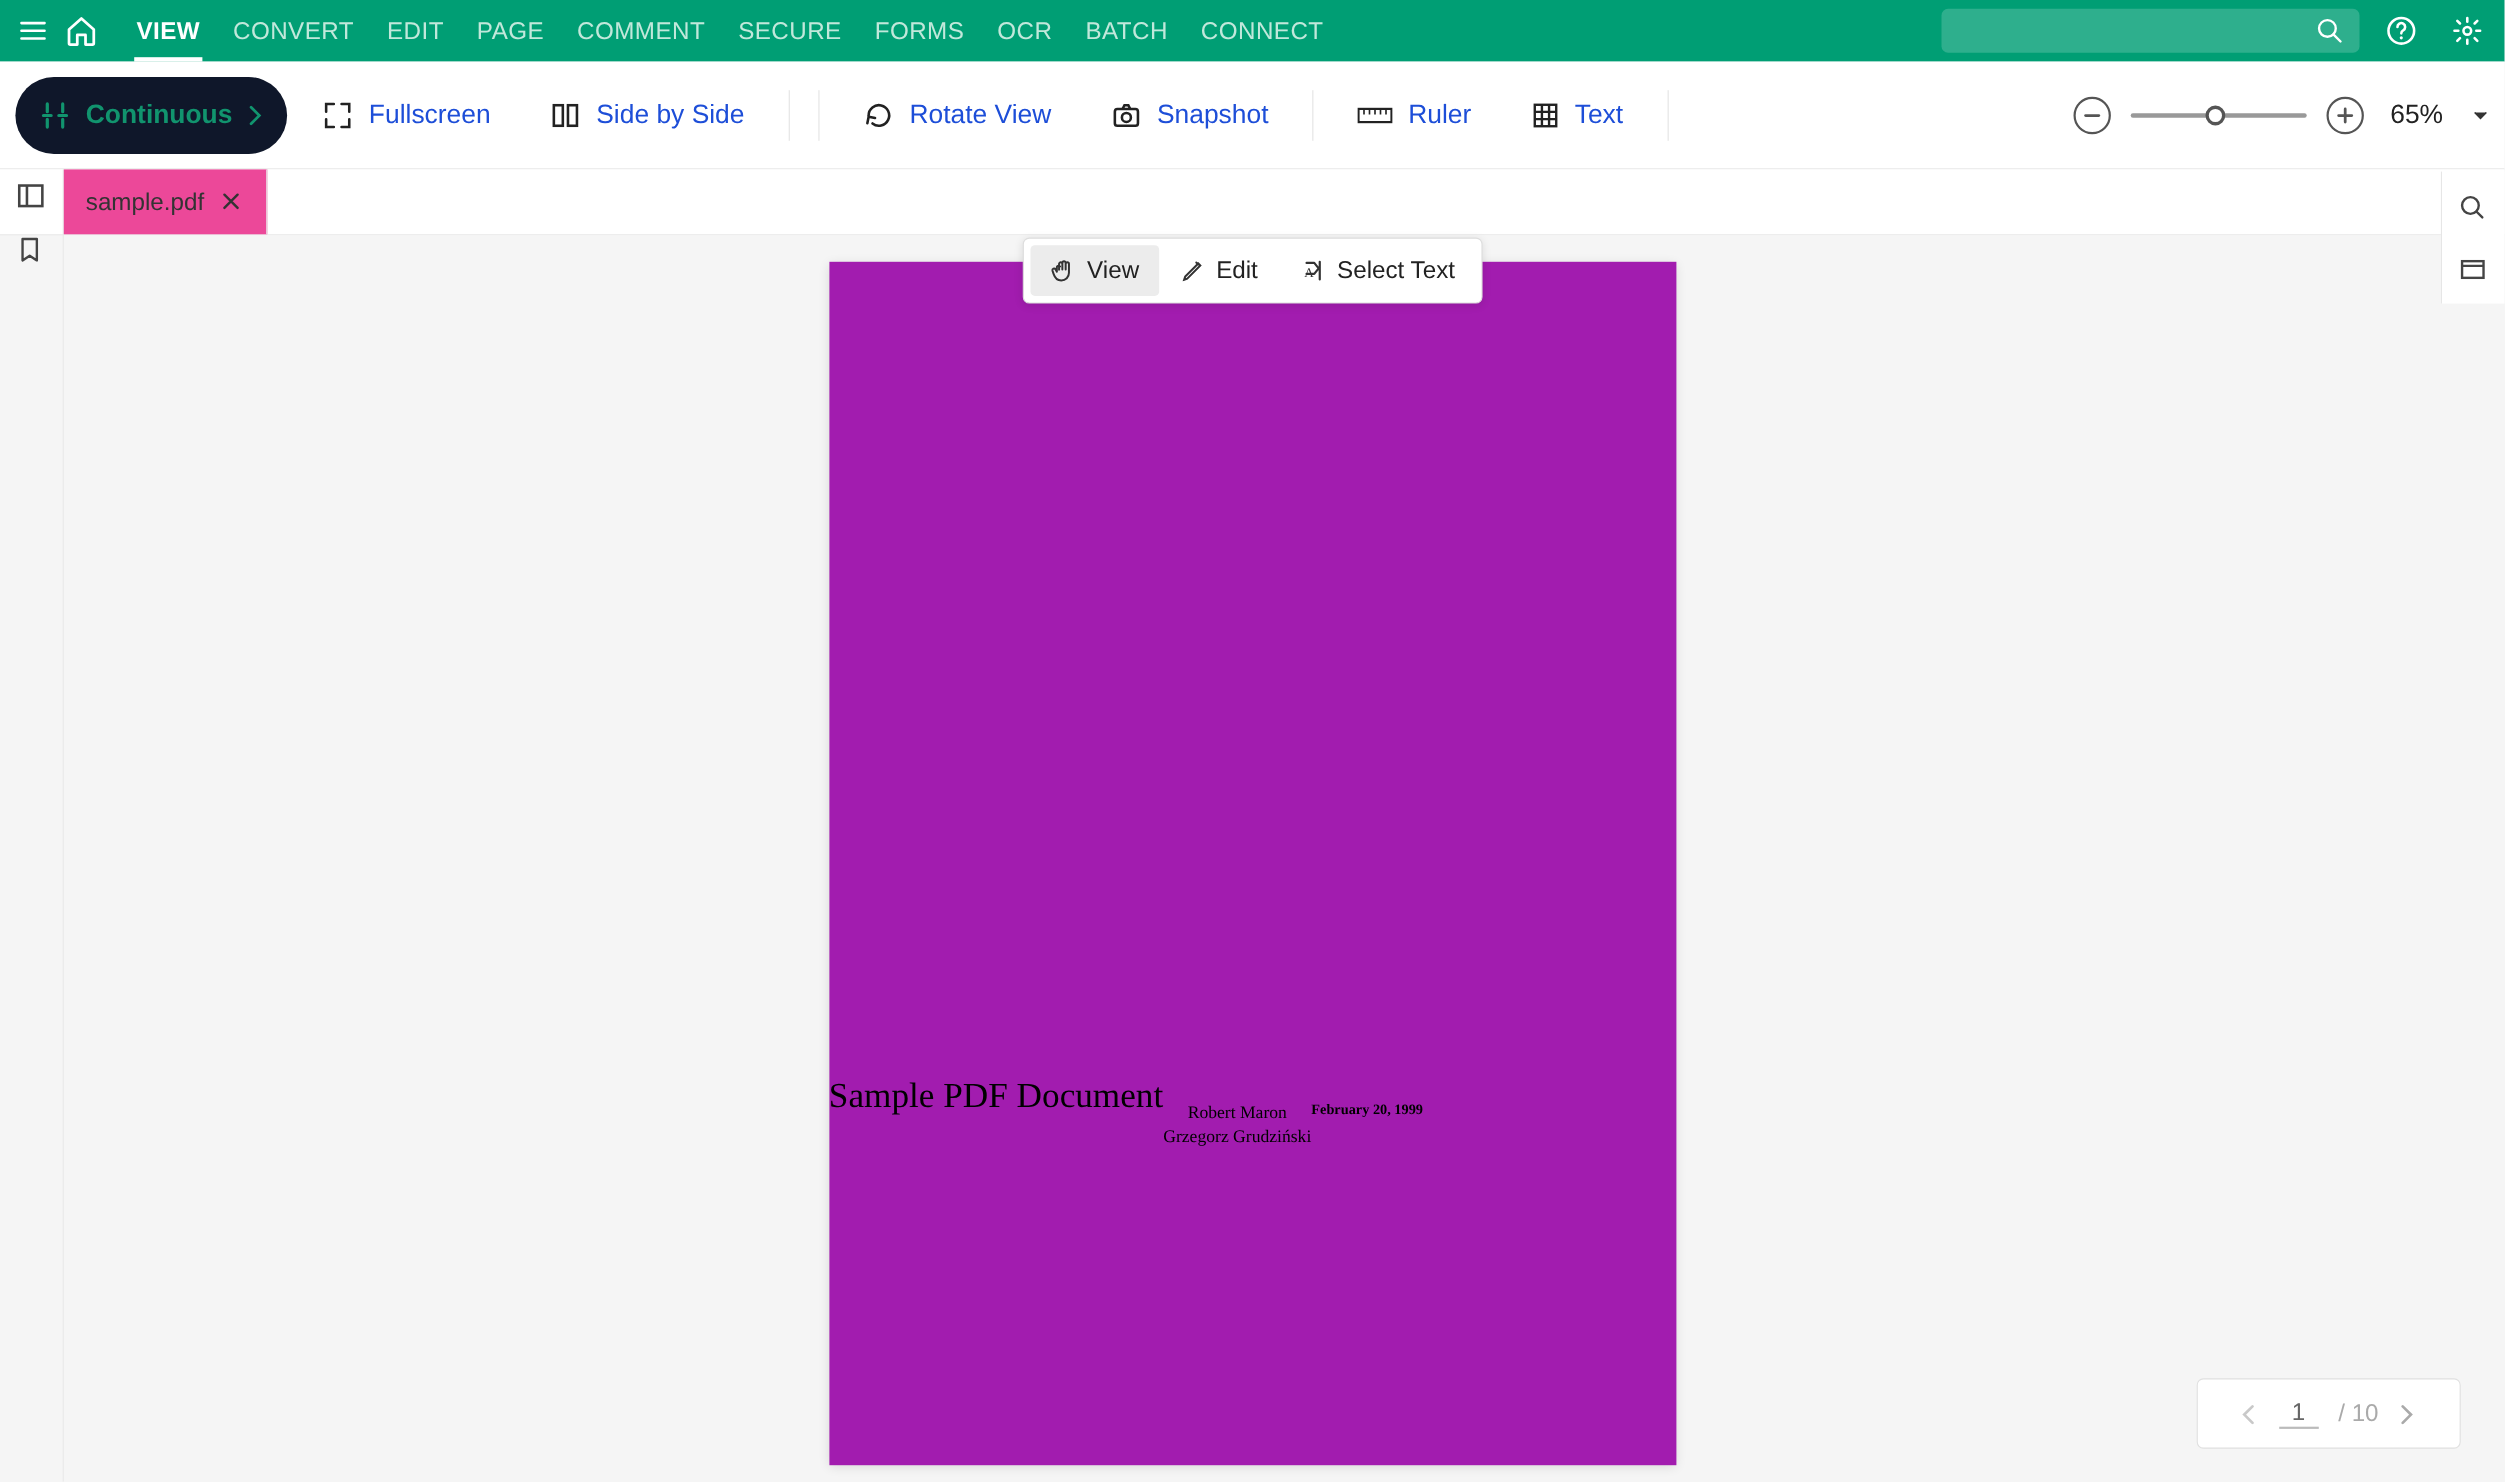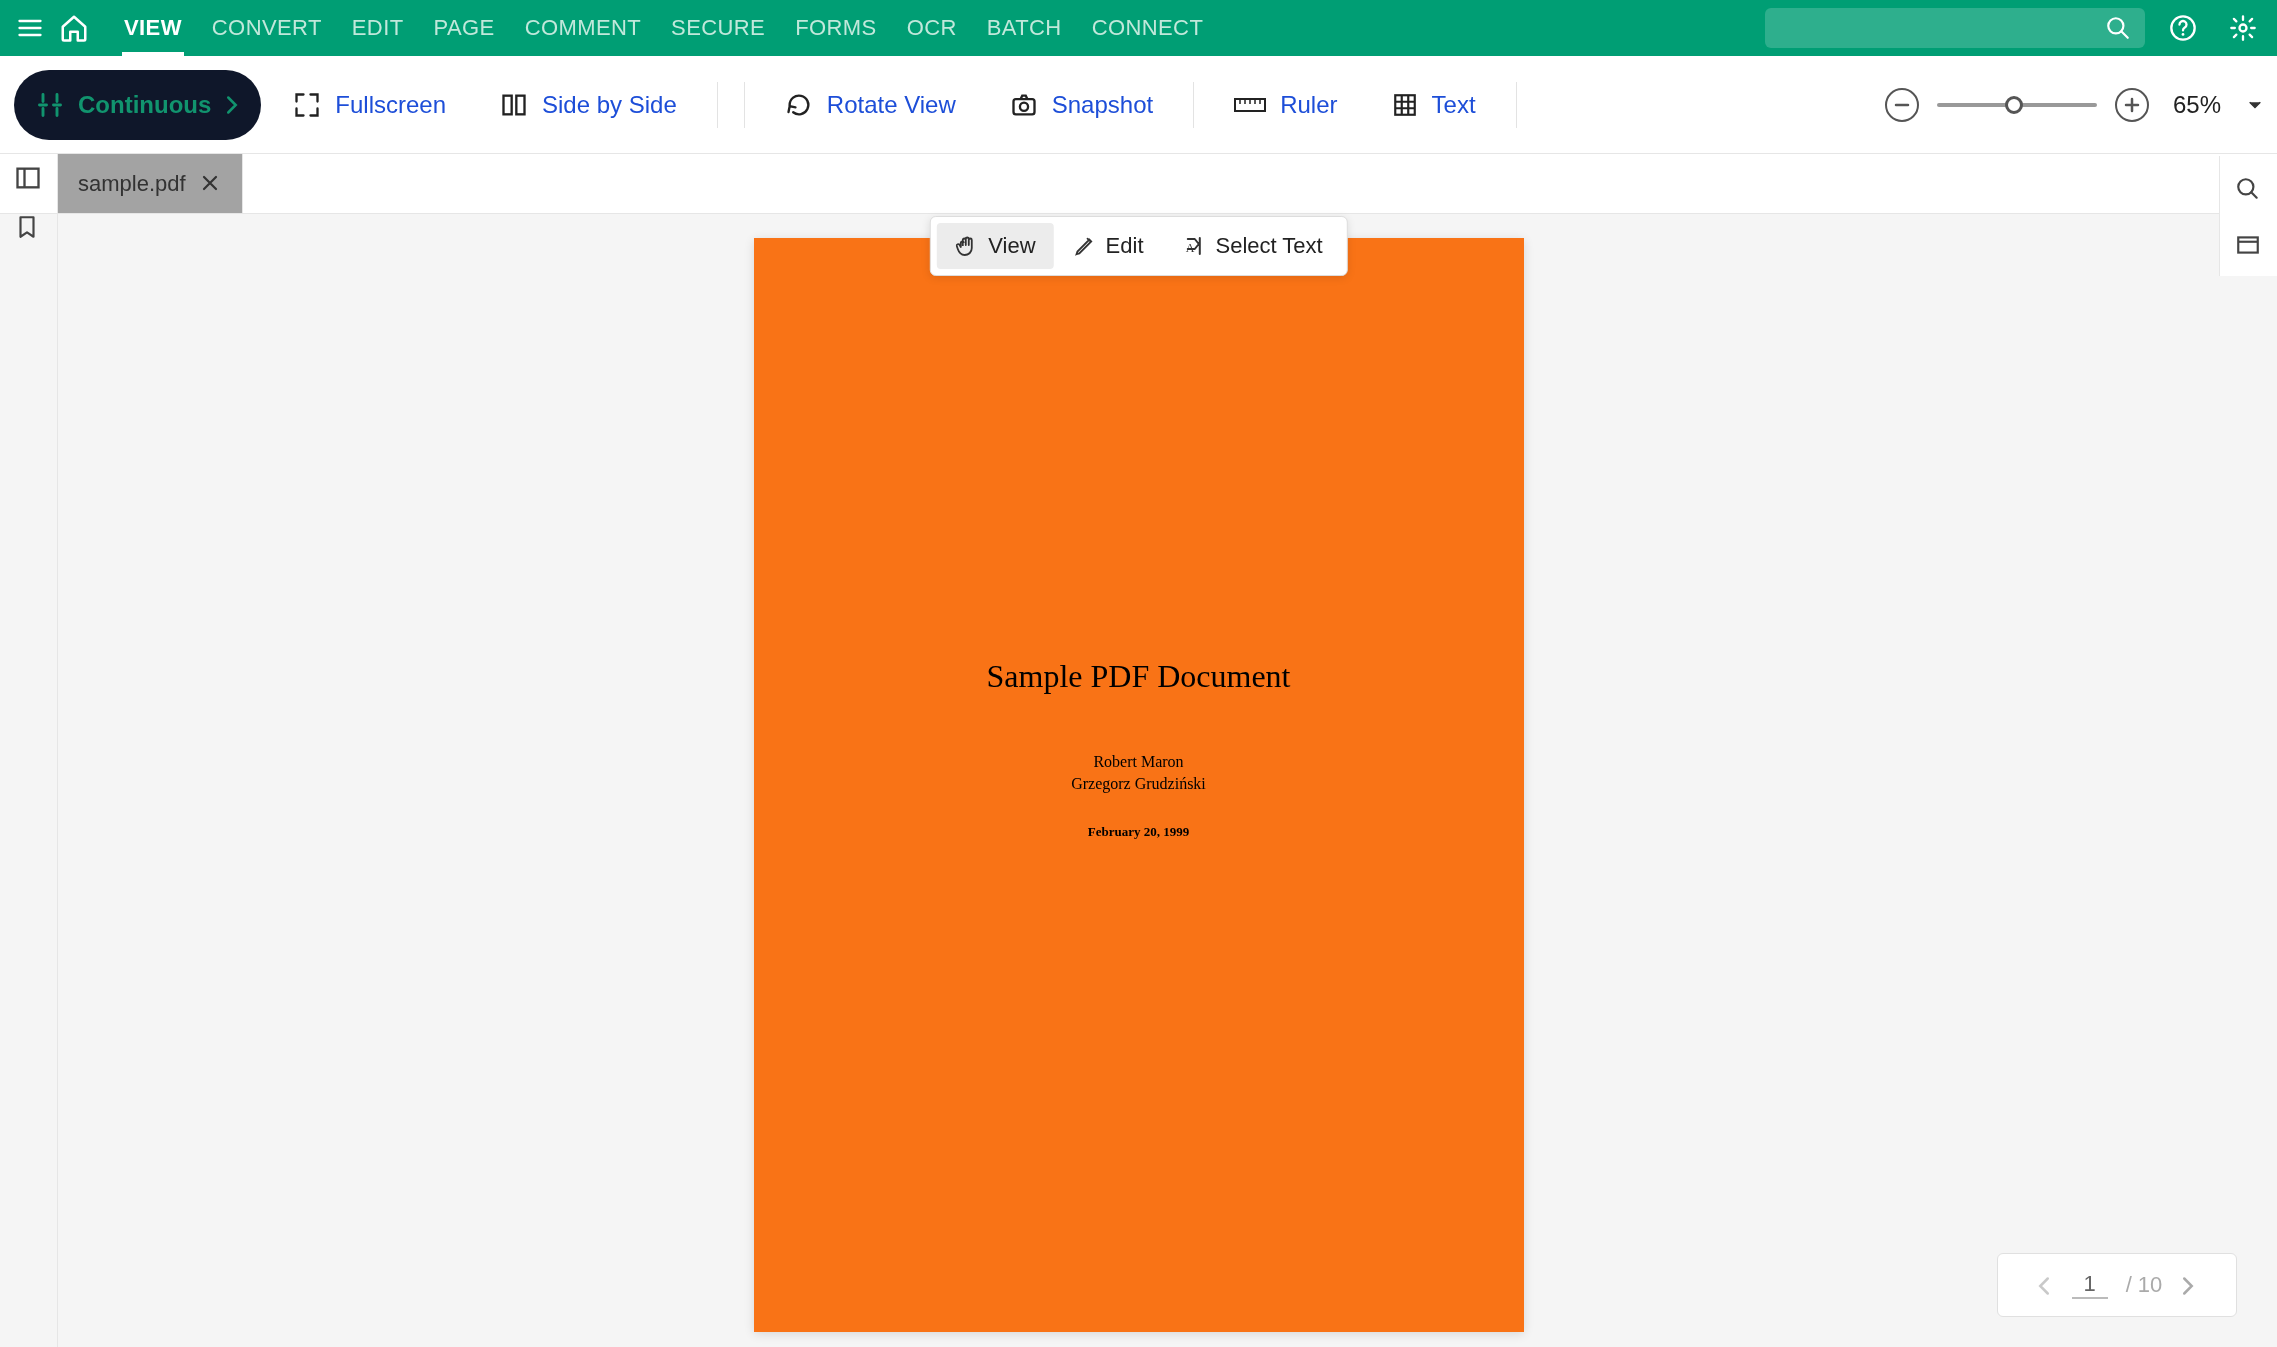--- a/index.html
+++ b/index.html
@@ -68,40 +68,40 @@
 .zoom-slider { width:160px; height:4px; background:#999; position:relative; border-radius:2px;}
 .zoom-slider .thumb{ width:18px;height:18px; border:3px solid #555; background:#fff; border-radius:50%; position:absolute; top:50%; left:48%; transform:translate(-50%,-50%);}
 .zoom-label { font-size:24px; color:#222; margin-left:6px;}
 .zoom-drop { width:16px;height:16px; margin-left:8px; cursor:pointer;}
 .zoom-drop svg path{ stroke:#333; fill:#333;}
 
 
 .docstrip { height:60px; background:#fff; border-bottom:1px solid #e6e6e6; display:flex; align-items:stretch; }
 .left-rail { width:58px; border-right:1px solid #e6e6e6; display:flex; flex-direction:column; align-items:center; padding-top:10px; gap:20px;}
 .left-rail .rail-icon{ width:30px;height:30px; cursor:pointer;}
-.doctab { display:flex; align-items:center; padding:13px 20px; gap:14px; background:#a3a3a3; border-right:1px solid #e6e6e6; font-size:22px; color:#333;}
+.doctab { display:flex; align-items:center; padding:13px 20px; gap:14px; background:#ec4899; border-right:1px solid #e6e6e6; font-size:22px; color:#333;}
 .doctab .close-icon{ width:22px;height:22px;cursor:pointer;}
 
 
 .main { position:absolute; top:214px; left:58px; right:58px; bottom:0; background:#f5f5f5; display:flex; justify-content:center; padding-top:24px;}
 .right-rail{ position:absolute; top:156px; right:0; width:58px; border-left:1px solid #e6e6e6; background:#fff; height:120px; display:flex; flex-direction:column; align-items:center; padding-top:20px; gap:28px;}
 .right-rail .rail-icon{ width:28px;height:28px;cursor:pointer;}
 
 
 .mode-toolbar {
   position:absolute; top:216px; left:50%; transform:translateX(-50%);
   background:#fff; border:1px solid #ddd; border-radius:6px; box-shadow:0 2px 8px rgba(0,0,0,.1);
   display:flex; padding:6px; gap:2px; z-index:10;
 }
 .mode-btn { display:flex; align-items:center; gap:10px; padding:10px 18px; border-radius:4px; font-size:22px; color:#222; cursor:pointer;}
 .mode-btn.active { background:#ececec;}
 .mode-btn .micon{ display:flex;}
 
 
-.page { width:770px; height:1094px; background:#f97316; box-shadow:0 2px 10px rgba(0,0,0,.12); display:flex; flex-direction:column; align-items:center; padding-top:420px; font-family: 'Times New Roman', serif;}
+.page { width:770px; height:1094px; background:#a21caf; box-shadow:0 2px 10px rgba(0,0,0,.12); display:flex; flex-direction:row; align-items:center; padding-top:420px; font-family: 'Times New Roman', serif;}
 .page-title { font-size:32px; color:#000; }
 .page-authors{ margin-top:56px; font-size:16px; text-align:center; line-height:1.4;}
 .page-date{ margin-top:28px; font-size:13px;font-weight:bold;}
 
 
 .pagenav{ position:absolute; bottom:30px; right:40px; width:240px; height:64px; border:1px solid #e0e0e0; background:#fff; border-radius:6px; display:flex; align-items:center; justify-content:center; gap:18px;}
 .pagenav .nav-chev{ width:18px;height:18px; cursor:pointer; opacity:.35;}
 .pagenav .nav-chev.r{ opacity:.55;}
 .pagenav .pn-input{ width:36px; border:none; border-bottom:2px solid #bbb; text-align:center; font-size:22px; color:#666; background:transparent; outline:none;}
 .pagenav .pn-total{ font-size:22px; color:#aaa;}

